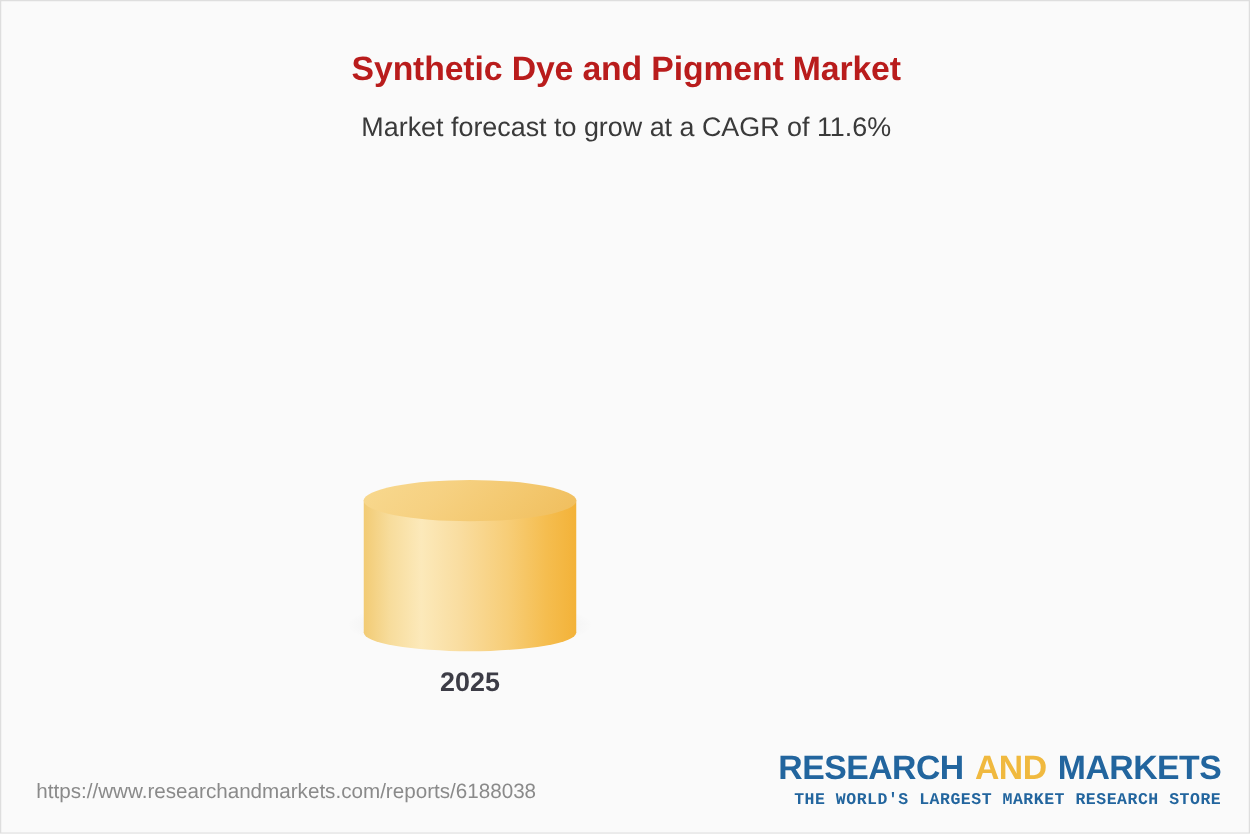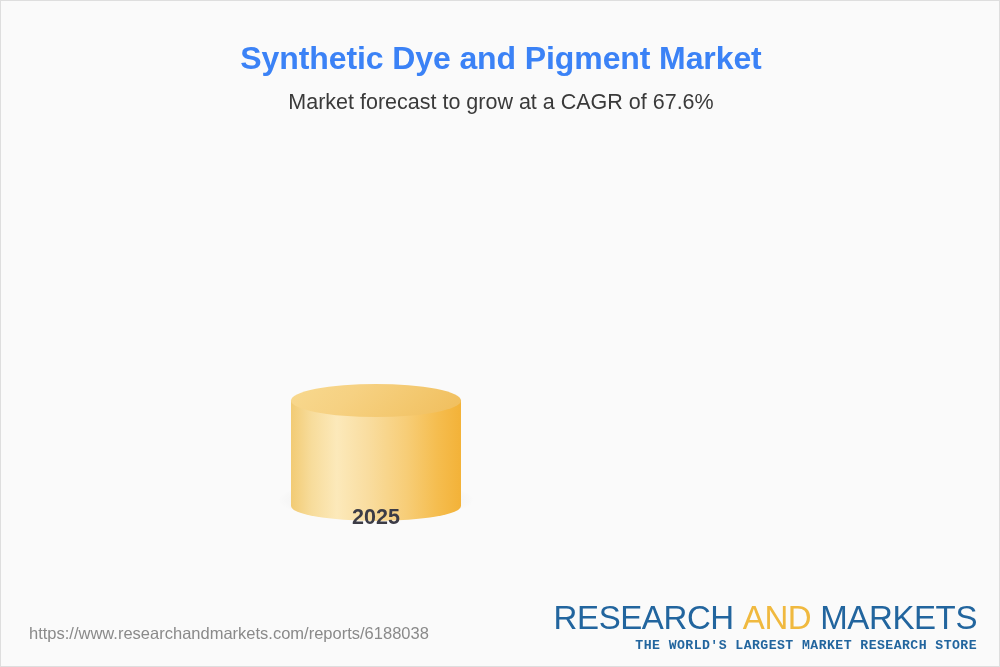--- a/index.html
+++ b/index.html
@@ -21,23 +21,23 @@
     overflow: hidden;
   }
 
   
   #chart-title {
     position: absolute;
     left: 0;
     top: 39px;
     width: 1000px;
     text-align: center;
-    font-size: 32px;
-    font-weight: bold;
-    color: #3b82f6;
+    font-size: 27px;
+    font-weight: bold;
+    color: #b91c1c;
     letter-spacing: -0.1px;
     white-space: nowrap;
   }
   #chart-subtitle {
     position: absolute;
     left: 0;
     top: 89px;
     width: 1000px;
     text-align: center;
     font-size: 21.5px;
@@ -162,22 +162,22 @@
   }
 
   #logo {
     position: absolute;
     right: 22px;
     top: 600px;
     text-align: right;
     line-height: 1;
   }
   #logo-main {
-    font-size: 33px;
-    font-weight: normal;
+    font-size: 27px;
+    font-weight: bold;
     letter-spacing: -0.4px;
     white-space: nowrap;
   }
   .logo-blue { color: #22659e; }
   .logo-gold { color: #f0b93f; }
   #logo-tagline {
     margin-top: 5px;
     font-size: 13.2px;
     font-weight: bold;
     color: #22659e;
@@ -186,39 +186,39 @@
     font-family: Liberation Mono, monospace;
   }
 </style>
 </head>
 <body>
 
 <div id="canvas">
 
   <div id="chart-title">Synthetic Dye and Pigment Market</div>
 
-  <div id="chart-subtitle">Market forecast to grow at a CAGR of 67.6%</div>
+  <div id="chart-subtitle">Market forecast to grow at a CAGR of 11.6%</div>
 
   <div id="plot-area">
 
     <div class="bar-group" style="left:290px; top:0px; width:170px; height:600px;">
 
 
       <div class="cylinder" style="left:0px; top:383px; width:170px; height:130px;">
 
         <div class="cyl-shadow" style="left:-12px; top:96px; width:194px; height:40px;"></div>
 
         <div class="seg" style="left:0px; top:0px; width:170px; height:130px;">
           <div class="seg-body yellow-fill" style="top:16px; height:106px;"></div>
           <div class="seg-bottom yellow-fill" style="top:107px; height:30px;"></div>
           <div class="seg-top yellow-top" style="top:0px; height:33px;"></div>
         </div>
       </div>
 
-      <div class="category-label" style="left:-60px; top:504px; width:290px;">2025</div>
+      <div class="category-label" style="left:-60px; top:533px; width:290px;">2025</div>
     </div>
 
 
   </div>
 
   <div id="footer-url">https://www.researchandmarkets.com/reports/6188038</div>
 
   <div id="logo">
     <div id="logo-main"><span class="logo-blue">RESEARCH</span><span class="logo-gold" style="margin-left:9px;">AND</span><span class="logo-blue" style="margin-left:9px;">MARKETS</span></div>
     <div id="logo-tagline">THE WORLD'S LARGEST MARKET RESEARCH STORE</div>

